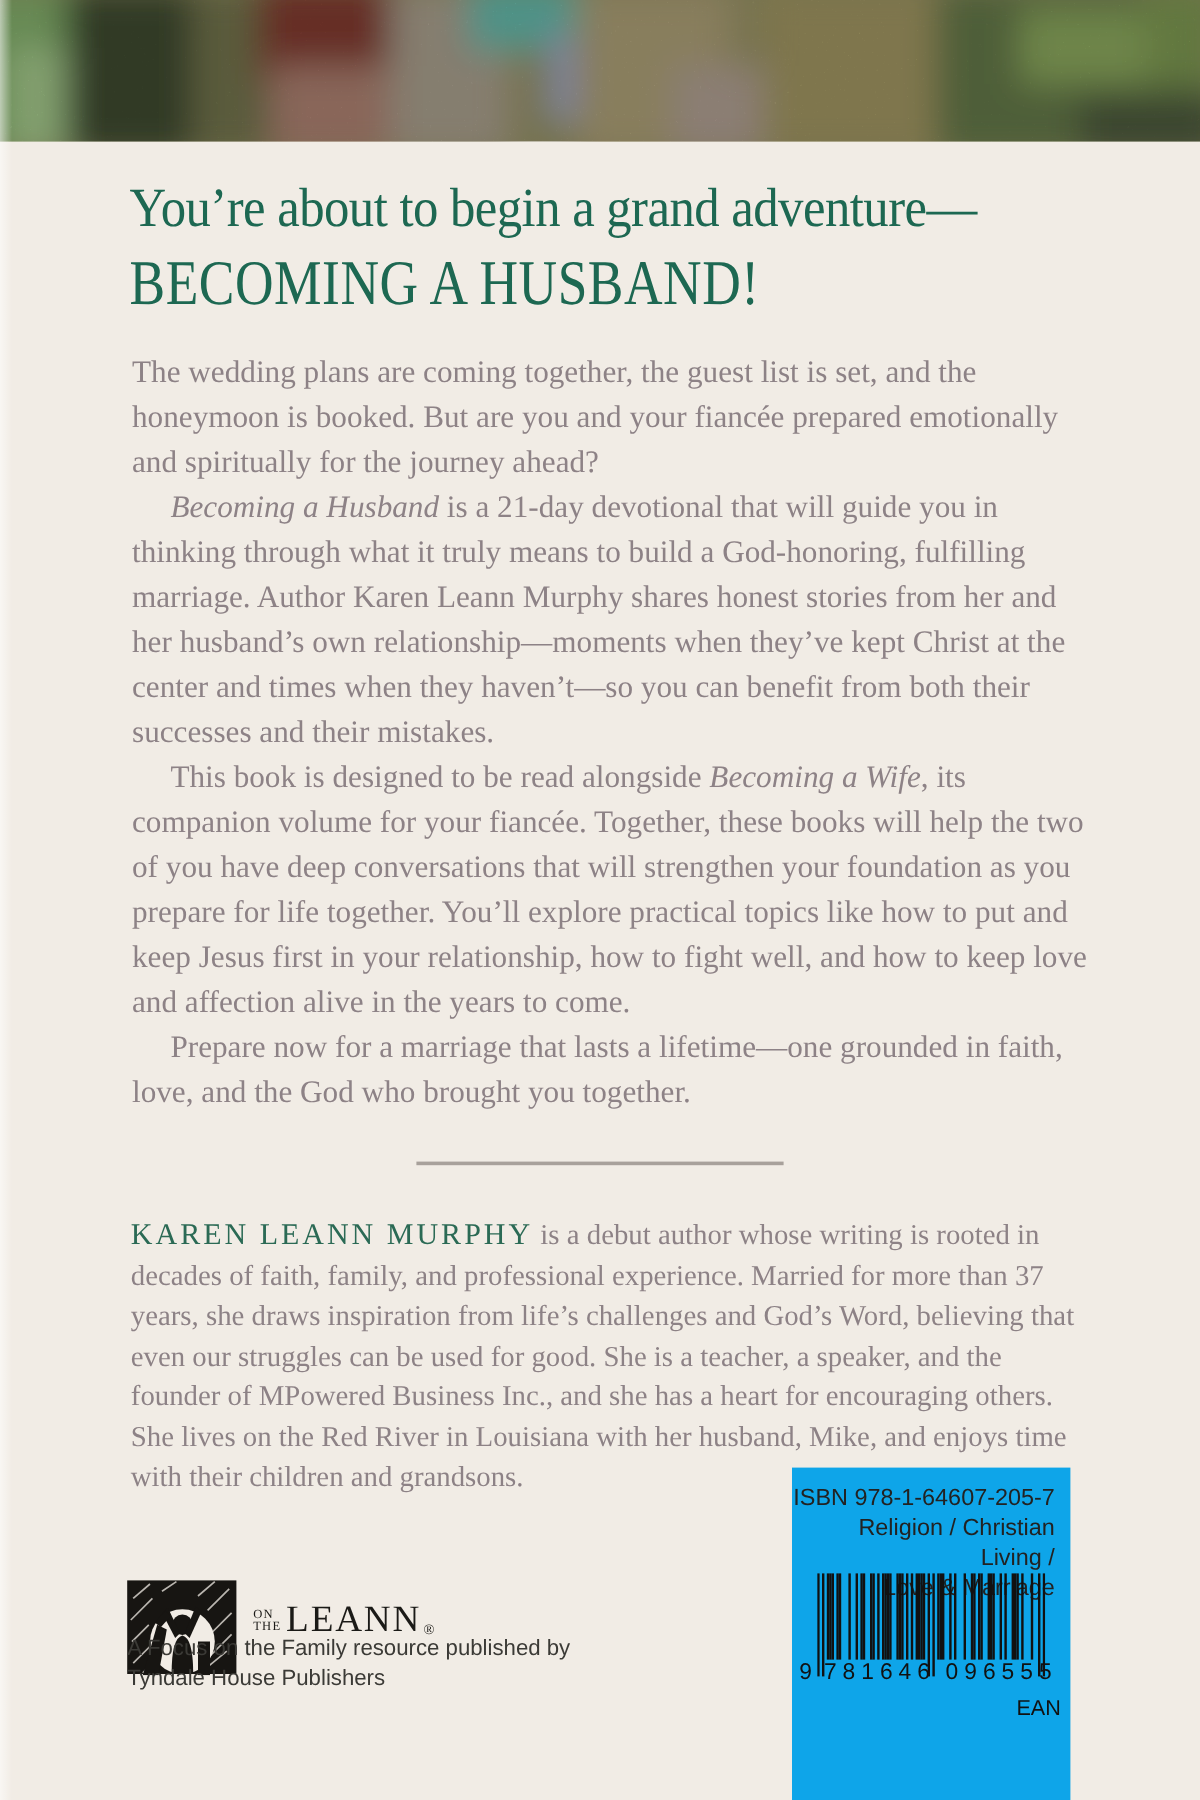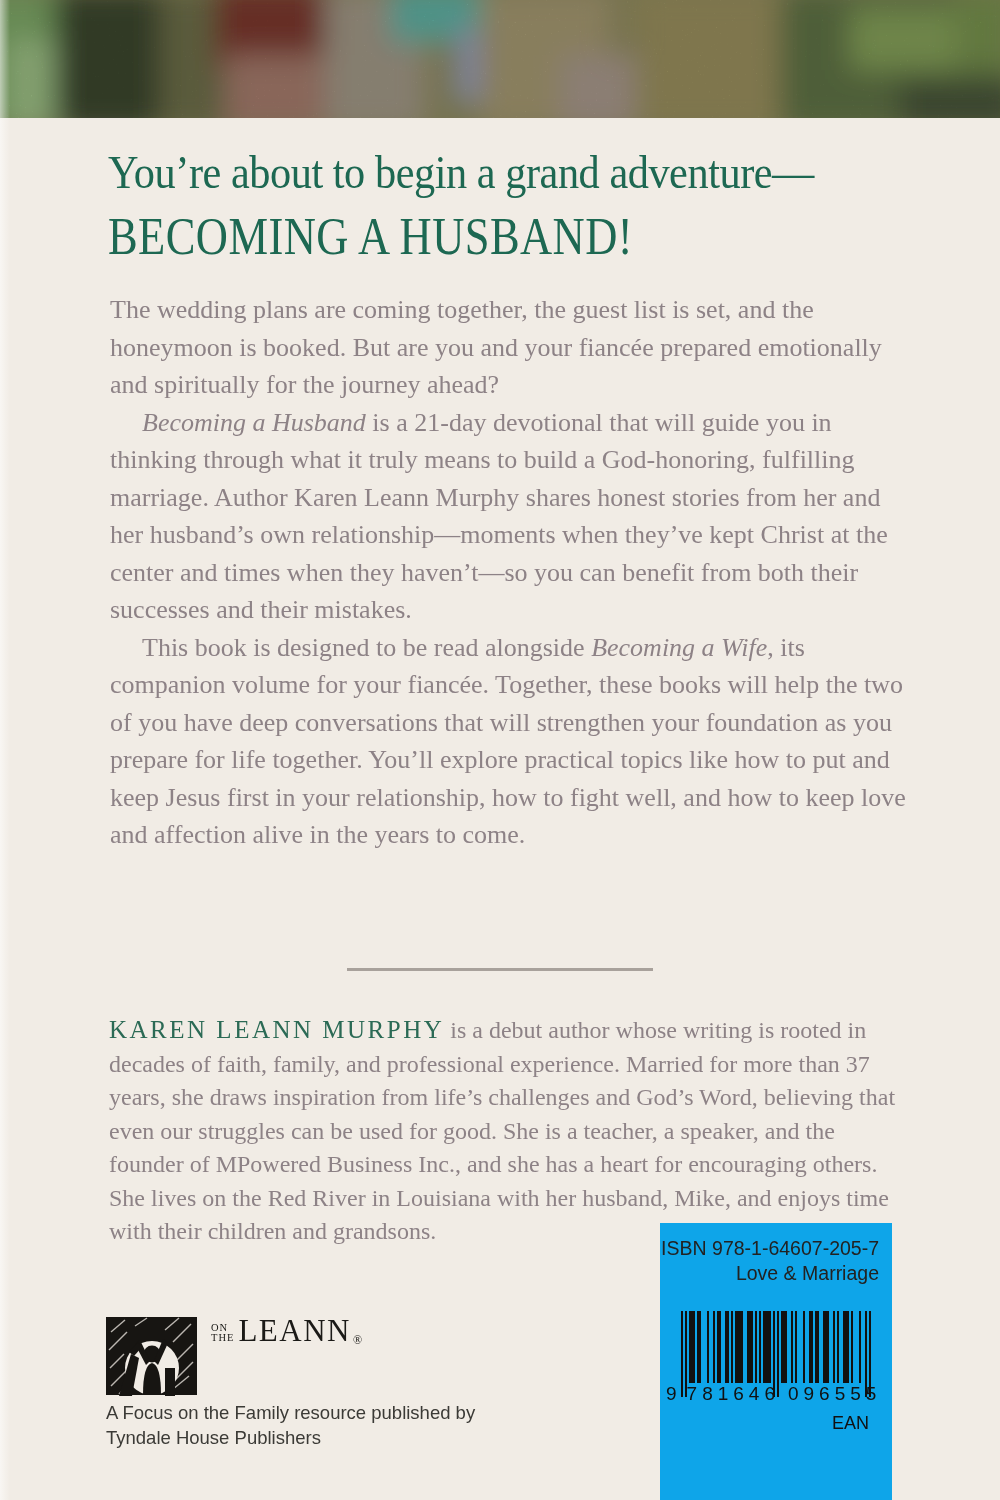--- a/index.html
+++ b/index.html
@@ -43,46 +43,46 @@
   .bio {
     position:absolute; left:108px; top:1012px; width:802px;
     font-size:24px; line-height:33.5px; color:#8d8286;
   }
   .bio p { margin:1px; }
   .author-name { color:#2b6a55; letter-spacing:2.5px; font-size:25px; }
 
   .publisher-block { position:absolute; left:105px; top:1316px; display:flex; align-items:flex-start; }
   .fof-text { margin-left:11px; color:#1b1a17; }
   .fof-line1 { font-size:39px; line-height:38px; letter-spacing:2px; }
-  .fof-line2 { display:flex; align-items:flex-end; margin-top:0; }
+  .fof-line2 { display:flex; align-items:flex-end; margin-top:18px; }
   .fof-onthe { display:flex; flex-direction:column; font-size:10.5px; line-height:10px; letter-spacing:1px; margin:0 4px 3px 2px; }
   .fof-family { font-size:31px; line-height:30px; letter-spacing:1.5px; }
   .fof-reg { font-size:12px; margin-left:2px; line-height:12px; }
 
   .publisher-note {
-    position:absolute; left:106px; top:1401px;
+    position:absolute; left:106px; top:1361px;
     font-family:"Liberation Sans", sans-serif;
     font-size:18.5px; line-height:24.5px; color:#3b3a36;
   }
 
   .isbn-box {
     position:absolute; left:660px; top:1223px; width:232px; height:280px;
     background:#0ea5e9;
     font-family:"Liberation Sans", sans-serif; color:#222;
   }
   .isbn-text { position:absolute; top:13px; right:13px; text-align:right; font-size:19.5px; line-height:25px; }
   .barcode-wrap { position:absolute; left:21px; top:88px; width:190px; height:90px; }
   .barcode-digits {
     position:absolute; left:6px; top:160px; width:220px;
     font-size:19px; color:#111; display:flex; align-items:baseline;
   }
   .bd-lead { margin-right:10px; }
   .bd-group { letter-spacing:5px; }
   .bd-group + .bd-group { margin-left:8px; }
-  .ean-label { position:absolute; right:23px; top:190px; font-size:18px; color:#111; }
+  .ean-label { position:absolute; right:8px; top:190px; font-size:18px; color:#111; }
 </style>
 </head>
 <body>
 
 <div class="cover">
 
   <div class="paint-band">
     <svg width="1000" height="118" viewBox="0 0 1000 118" preserveAspectRatio="none">
       <defs>
         <filter id="blurA" x="-30%" y="-30%" width="160%" height="160%">
@@ -118,20 +118,21 @@
 
   <div class="headline">
     <div class="headline-line1">You’re about to begin a grand adventure—</div>
     <div class="headline-line2">BECOMING A HUSBAND!</div>
   </div>
 
   <div class="body-col" id="body-col">
       <p class="para"><span>The wedding plans are coming together, the guest list is set, and the honeymoon is booked. But are you and your fiancée prepared emotionally and spiritually for the journey ahead?</span></p>
       <p class="para indent"><em>Becoming a Husband</em><span> is a 21-day devotional that will guide you in thinking through what it truly means to build a God-honoring, fulfilling marriage. Author Karen Leann Murphy shares honest stories from her and her husband’s own relationship—moments when they’ve kept Christ at the center and times when they haven’t—so you can benefit from both their successes and their mistakes.</span></p>
       <p class="para indent"><span>This book is designed to be read alongside </span><em>Becoming a Wife</em><span>, its companion volume for your fiancée. Together, these books will help the two of you have deep conversations that will strengthen your foundation as you prepare for life together. You’ll explore practical topics like how to put and keep Jesus first in your relationship, how to fight well, and how to keep love and affection alive in the years to come.</span></p>
+      <p class="para indent"><span>Prepare now for a marriage that lasts a lifetime—one grounded in faith, love, and the God who brought you together.</span></p>
     </div>
 
   <div class="divider"></div>
 
   <div class="bio">
     <p id="bio-para"><span class="author-name">KAREN LEANN MURPHY</span><span> is a debut author whose writing is rooted in decades of faith, family, and professional experience. Married for more than 37 years, she draws inspiration from life’s challenges and God’s Word, believing that even our struggles can be used for good. She is a teacher, a speaker, and the founder of MPowered Business Inc., and she has a heart for encouraging others. She lives on the Red River in Louisiana with her husband, Mike, and enjoys time with their children and grandsons.</span></p>
   </div>
 
   <div class="publisher-block">
     <svg width="93" height="80" viewBox="0 0 93 80">
@@ -171,20 +172,21 @@
   </div>
 
   <div class="publisher-note">
     <div>A Focus on the Family resource published by</div>
     <div>Tyndale House Publishers</div>
   </div>
 
   <div class="isbn-box">
     <div class="isbn-text">
       <div>ISBN 978-1-64607-205-7</div>
+      <div>Religion / Christian Living /</div>
       <div>Love &amp; Marriage</div>
     </div>
     <div class="barcode-wrap">
       <svg id="barcode-svg" width="190" height="90" viewBox="0 0 190 90">
           <g fill="#111111">
             <rect x="0" y="0" width="2" height="86"></rect>
             <rect x="4" y="0" width="2" height="86"></rect>
             <rect x="8" y="0" width="2" height="72"></rect>
             <rect x="10" y="0" width="2" height="72"></rect>
             <rect x="12" y="0" width="2" height="72"></rect>

